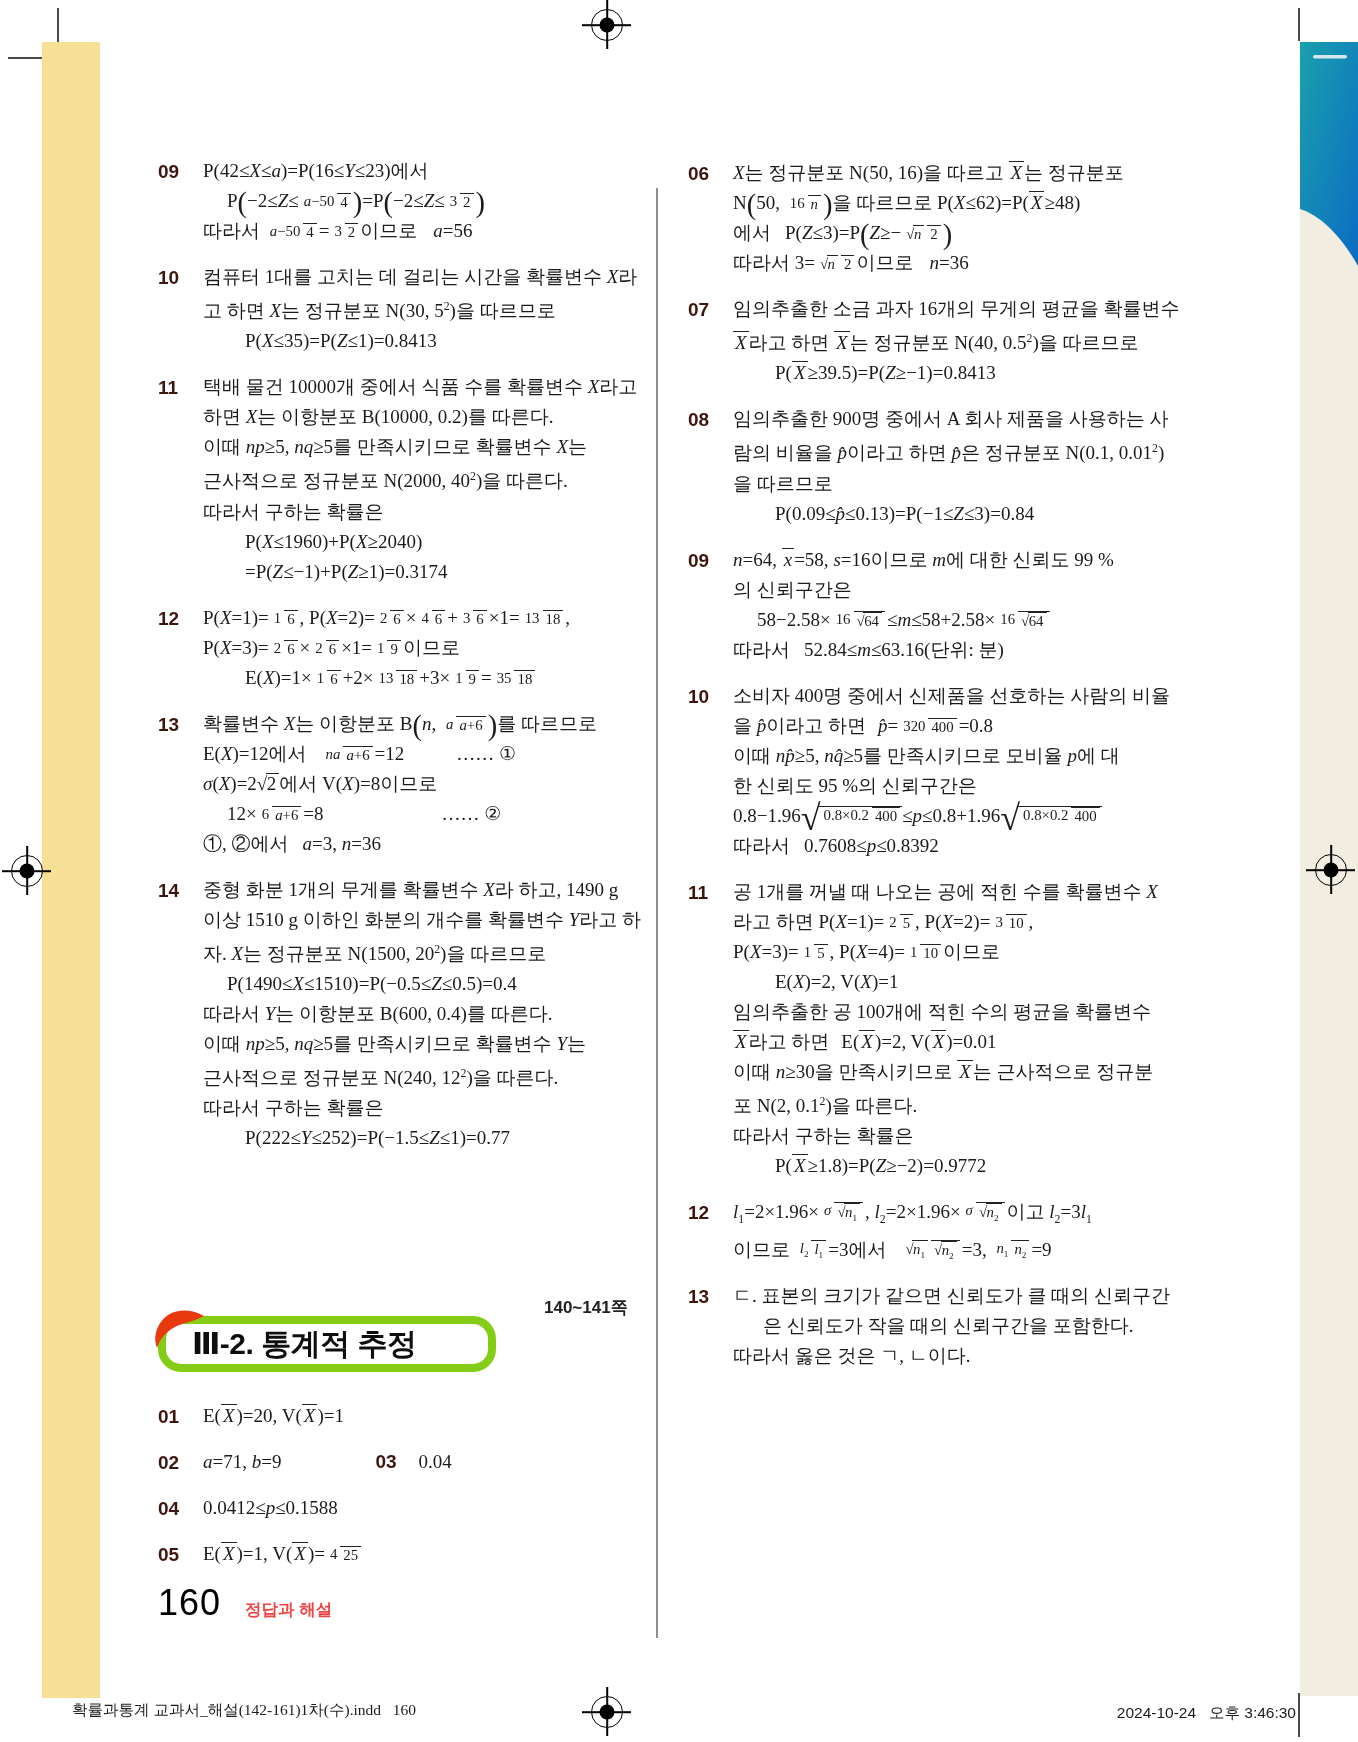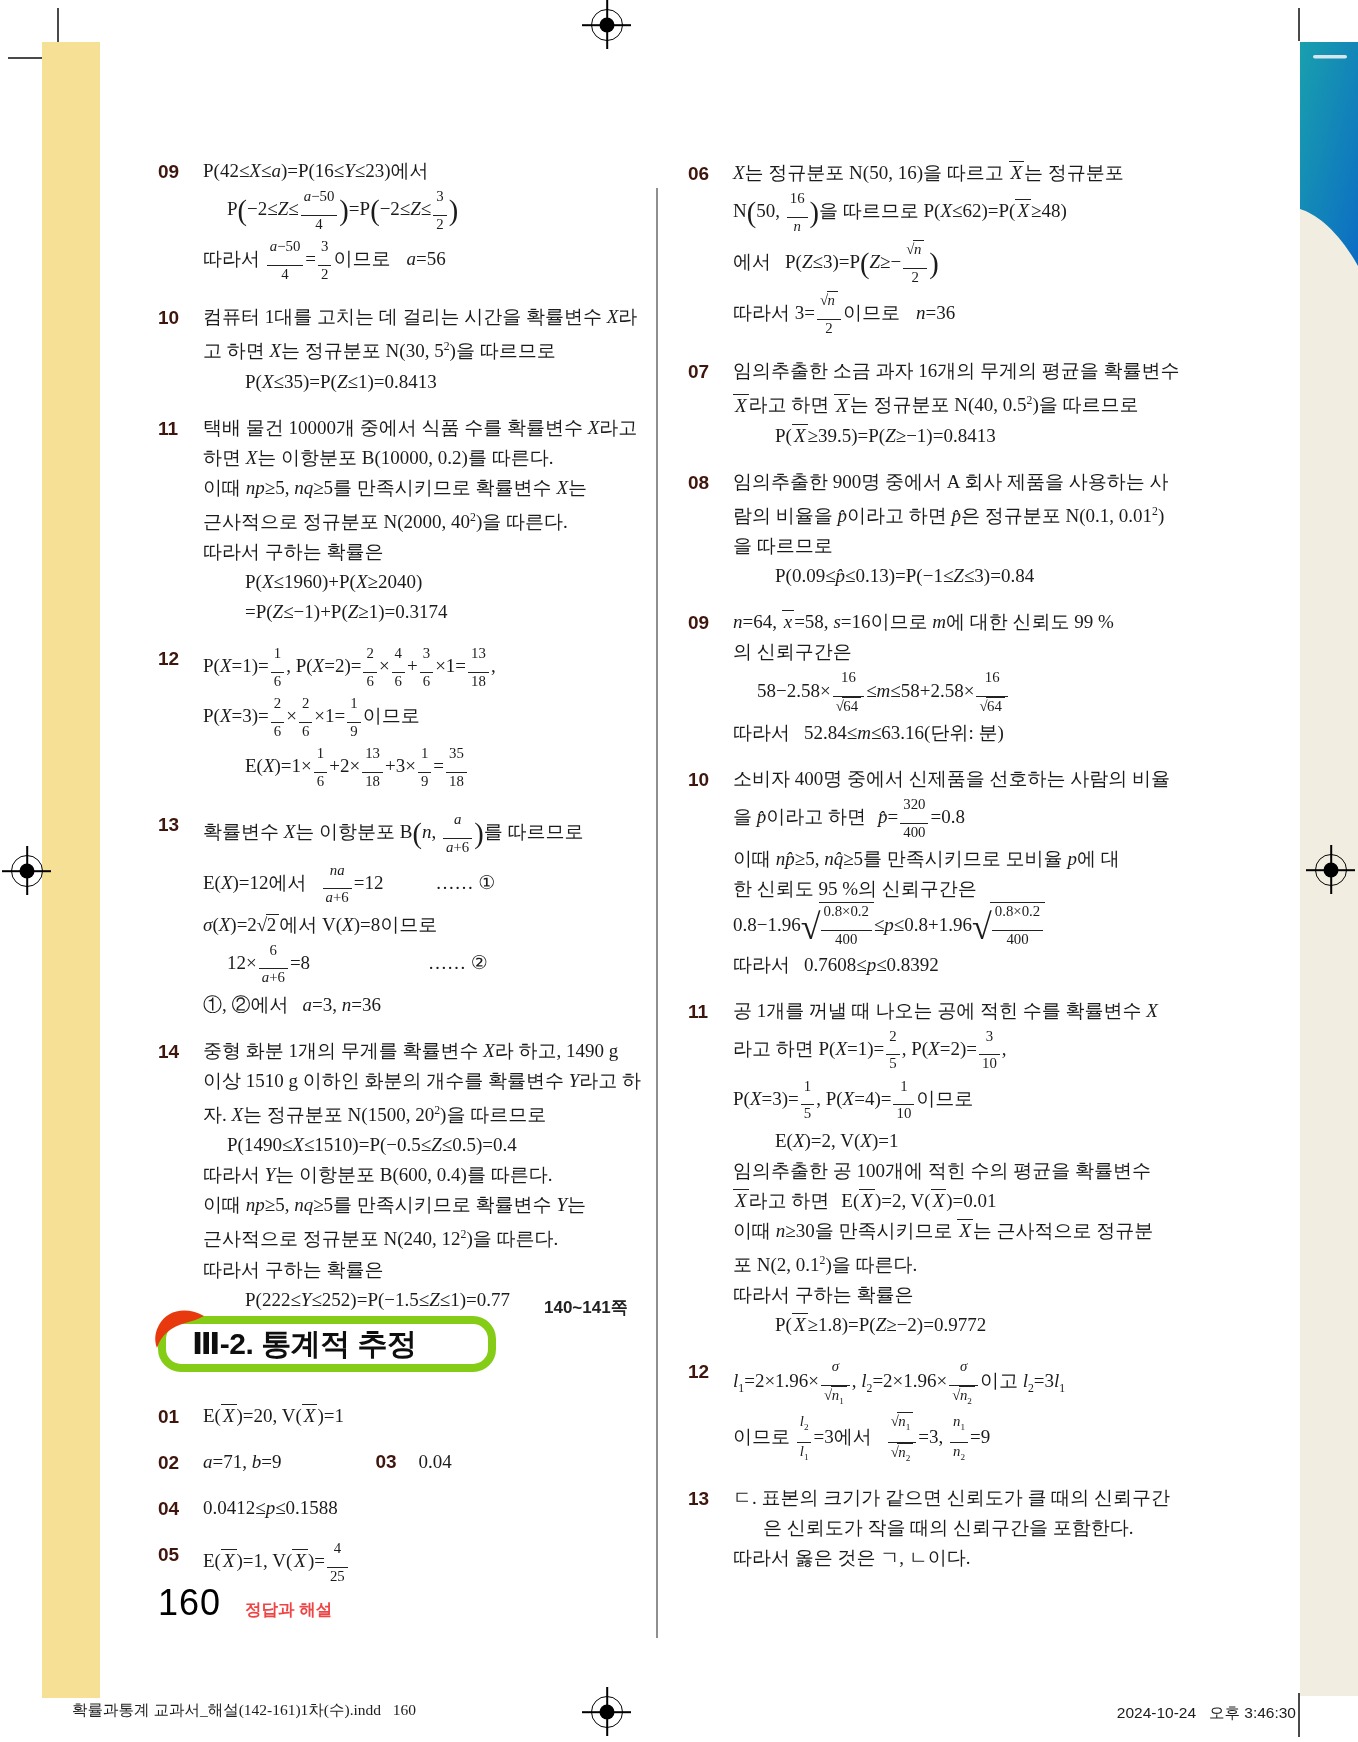--- a/index.html
+++ b/index.html
@@ -28,22 +28,22 @@
   .num{flex:0 0 45px;width:45px;font-family:"Liberation Sans","DejaVu Sans",sans-serif;
        font-weight:700;font-size:19px;color:#3f160d;padding-top:1px;}
   .body{flex:1;}
   .line{white-space:nowrap;}
   .line.ind{margin-left:42px;}
   .line.ind2{margin-left:24px;}
   .line.ind13{margin-left:30px;}
 
   i{font-style:italic;}
   sup,sub{font-size:0.62em;}
-  .fr{display:inline-flex;flex-direction:column;vertical-align:middle;text-align:center;
-      font-size:0.78em;line-height:1.12;margin:3px 2px;transform:translateY(-1px);gap:10px;}
+  .fr{display:inline-flex;flex-direction:row;vertical-align:middle;text-align:center;
+      font-size:0.78em;line-height:1.12;margin:3px 2px;transform:translateY(-1px);}
   .fr>.n{display:block;padding:0 3px;}
   .fr>.d{display:block;border-top:1.3px solid #222;padding:0 3px;}
   .vin{display:inline-block;border-top:1.3px solid #222;padding:0 3px 0 1px;line-height:1.1;}
   .vinb{display:inline-block;border-top:1.4px solid #222;vertical-align:middle;margin-top:-2px;}
   .vinb .fr{display:flex;margin:1px 2px;}
   .sq{letter-spacing:-1.5px;}
   .sqb{font-size:1.9em;line-height:0;vertical-align:middle;letter-spacing:-2px;}
   .bp{font-size:1.5em;line-height:0;vertical-align:middle;font-weight:400;}
   .ov{display:inline-block;border-top:1.3px solid #222;line-height:1.05;padding:1px 2px 0;}
   .tab{display:inline-block;}

